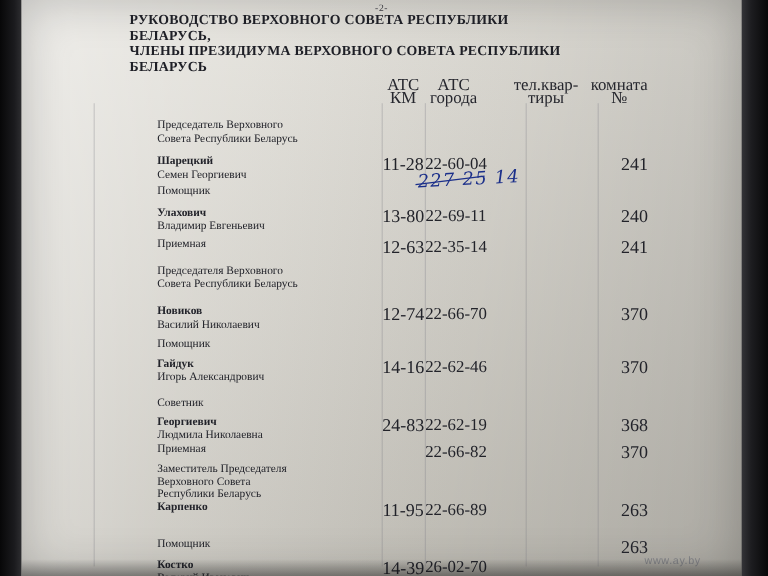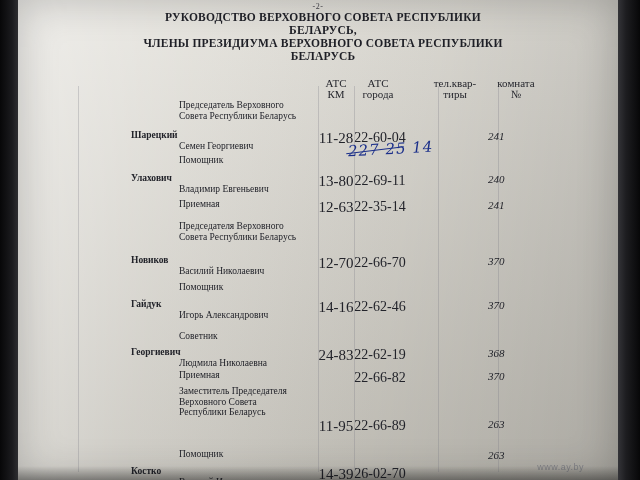--- a/index.html
+++ b/index.html
@@ -64,38 +64,37 @@
     width: 600px;
     text-align: center;
     font-size: 8px;
     letter-spacing: 0.5px;
     color: #3a3a40;
   }
   #title {
     position: absolute;
     left: 90px; top: 11px;
     width: 430px;
-    text-align: center;
+    text-align: left;
     font-size: 11.5px;
     font-weight: bold;
     line-height: 13px;
     letter-spacing: 0.2px;
     color: #1e1f26;
   }
   #title .ln { display: block; white-space: nowrap; }
 
   #headers {
     position: absolute;
     left: 0; top: 66px;
     width: 600px;
     height: 26px;
-    font-size: 11px;
+    font-size: 14px;
     line-height: 11px;
     color: #26272e;
-    margin-top: 12px;
   }
   .hcell {
     position: absolute;
     text-align: center;
   }
   .hcell .l1 { display: block; }
   .hcell .l2 { display: block; }
   #h-atc-km   { left: 296px; width: 44px; }
   #h-atc-city { left: 334px; width: 52px; }
   #h-home     { left: 408px; width: 58px; }
@@ -114,25 +113,25 @@
   }
   .name {
     position: absolute;
     left: 113px;
     width: 185px;
     font-size: 9.5px;
     line-height: 10.5px;
     color: #22232a;
   }
   .name .bold { font-weight: bold; display: block; }
-  .name .reg  { display: block; margin-left: 48px; }
+  .name .reg  { display: block; }
   .c-km   { position: absolute; left: 296px; width: 44px; text-align: center; font-size: 15px; }
   .c-city { position: absolute; left: 334px; width: 56px; text-align: center; font-size: 14px; }
   .c-home { position: absolute; left: 408px; width: 58px; text-align: center; font-size: 9.5px; }
-  .c-room { position: absolute; left: 470px; width: 52px; text-align: left; font-size: 11px; font-style: italic; }
+  .c-room { position: absolute; left: 470px; width: 52px; text-align: right; font-size: 15px; }
 
   
   #annotation {
     position: absolute;
     left: 330px; top: 140px;
     font-family: "DejaVu Serif", serif;
     font-size: 15px;
     font-style: italic;
     color: #1b2f8a;
     transform: rotate(-3deg);
@@ -267,21 +266,21 @@
           <div class="c-km"></div>
           <div class="c-city"></div>
           <div class="c-home"></div>
           <div class="c-room"></div>
         </div>
         <div class="row" style="top: 163px;">
           <div class="name">
             <span class="bold">Новиков</span>
             <span class="reg">Василий Николаевич</span>
           </div>
-          <div class="c-km">12-70</div>
+          <div class="c-km">12-74</div>
           <div class="c-city">22-66-70</div>
           <div class="c-home"></div>
           <div class="c-room">370</div>
         </div>
         <div class="row" style="top: 190px;">
           <div class="name">
             <span class="reg">Помощник</span>
           </div>
           <div class="c-km"></div>
           <div class="c-city"></div>
@@ -332,20 +331,21 @@
             <span class="reg">Верховного Совета</span>
             <span class="reg">Республики Беларусь</span>
           </div>
           <div class="c-km"></div>
           <div class="c-city"></div>
           <div class="c-home"></div>
           <div class="c-room"></div>
         </div>
         <div class="row" style="top: 326px;">
           <div class="name">
+            <span class="bold">Карпенко</span>
           </div>
           <div class="c-km">11-95</div>
           <div class="c-city">22-66-89</div>
           <div class="c-home"></div>
           <div class="c-room">263</div>
         </div>
         <div class="row" style="top: 357px;">
           <div class="name">
             <span class="reg">Помощник</span>
           </div>

